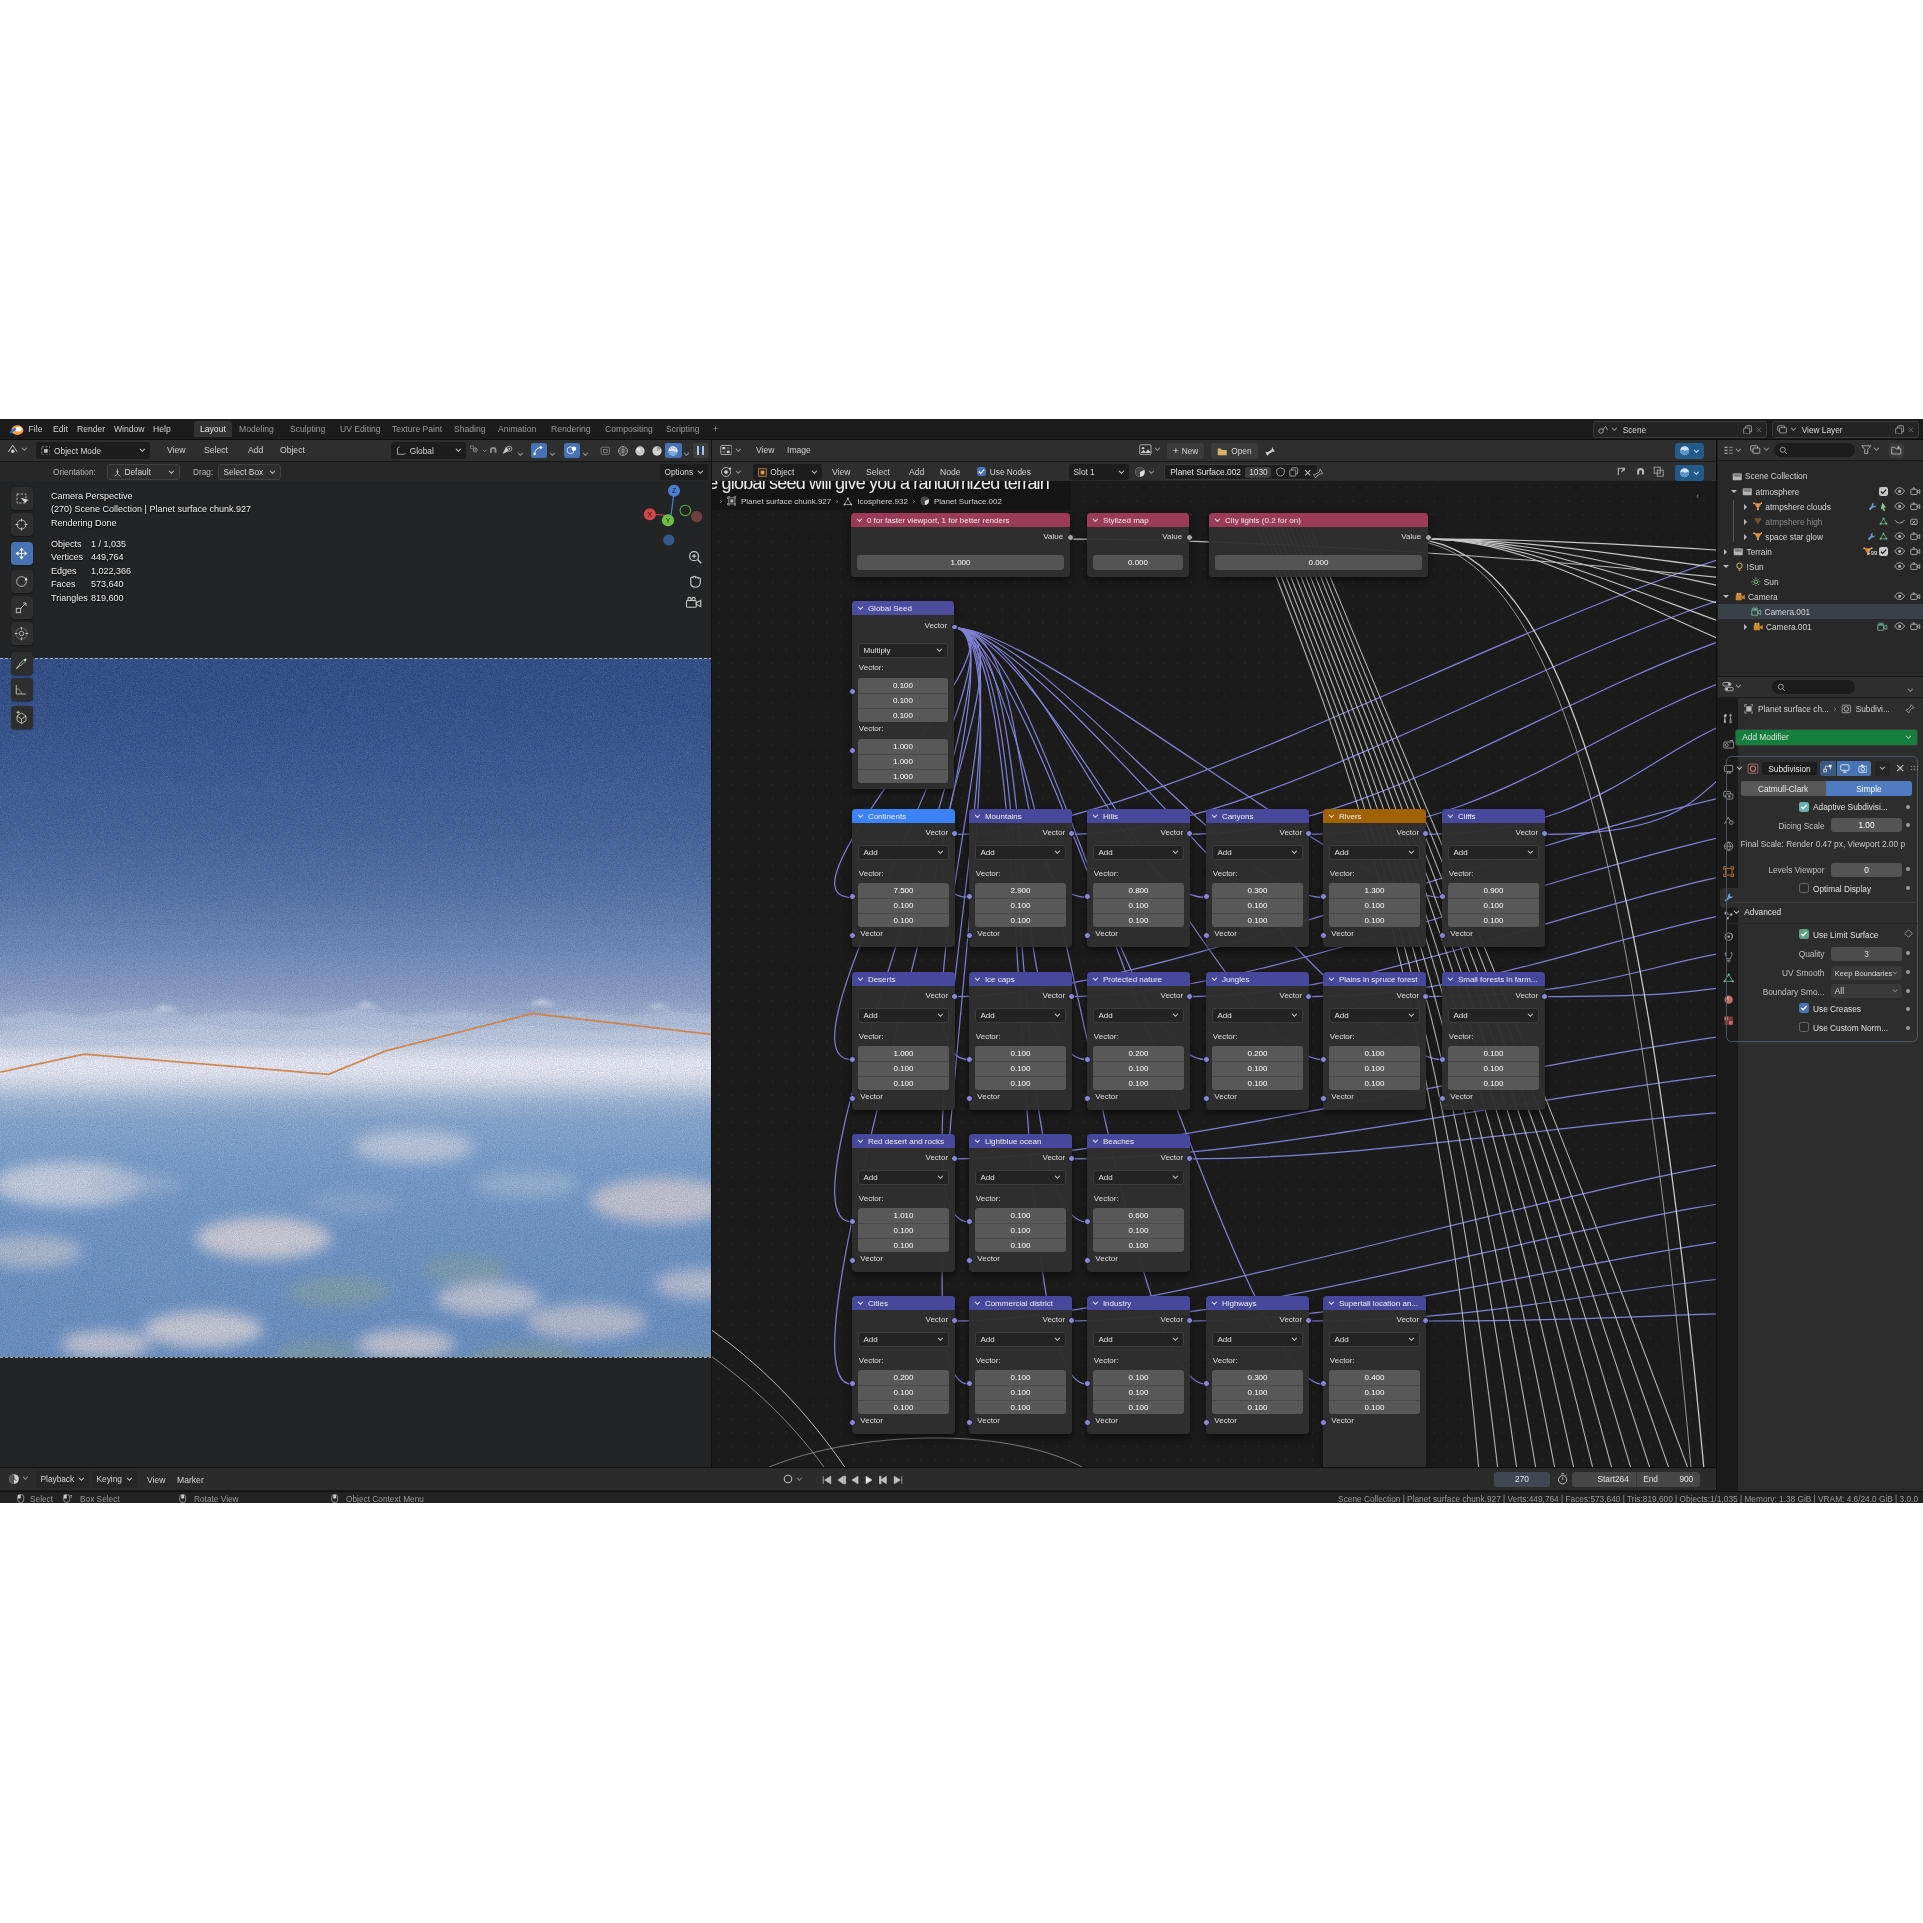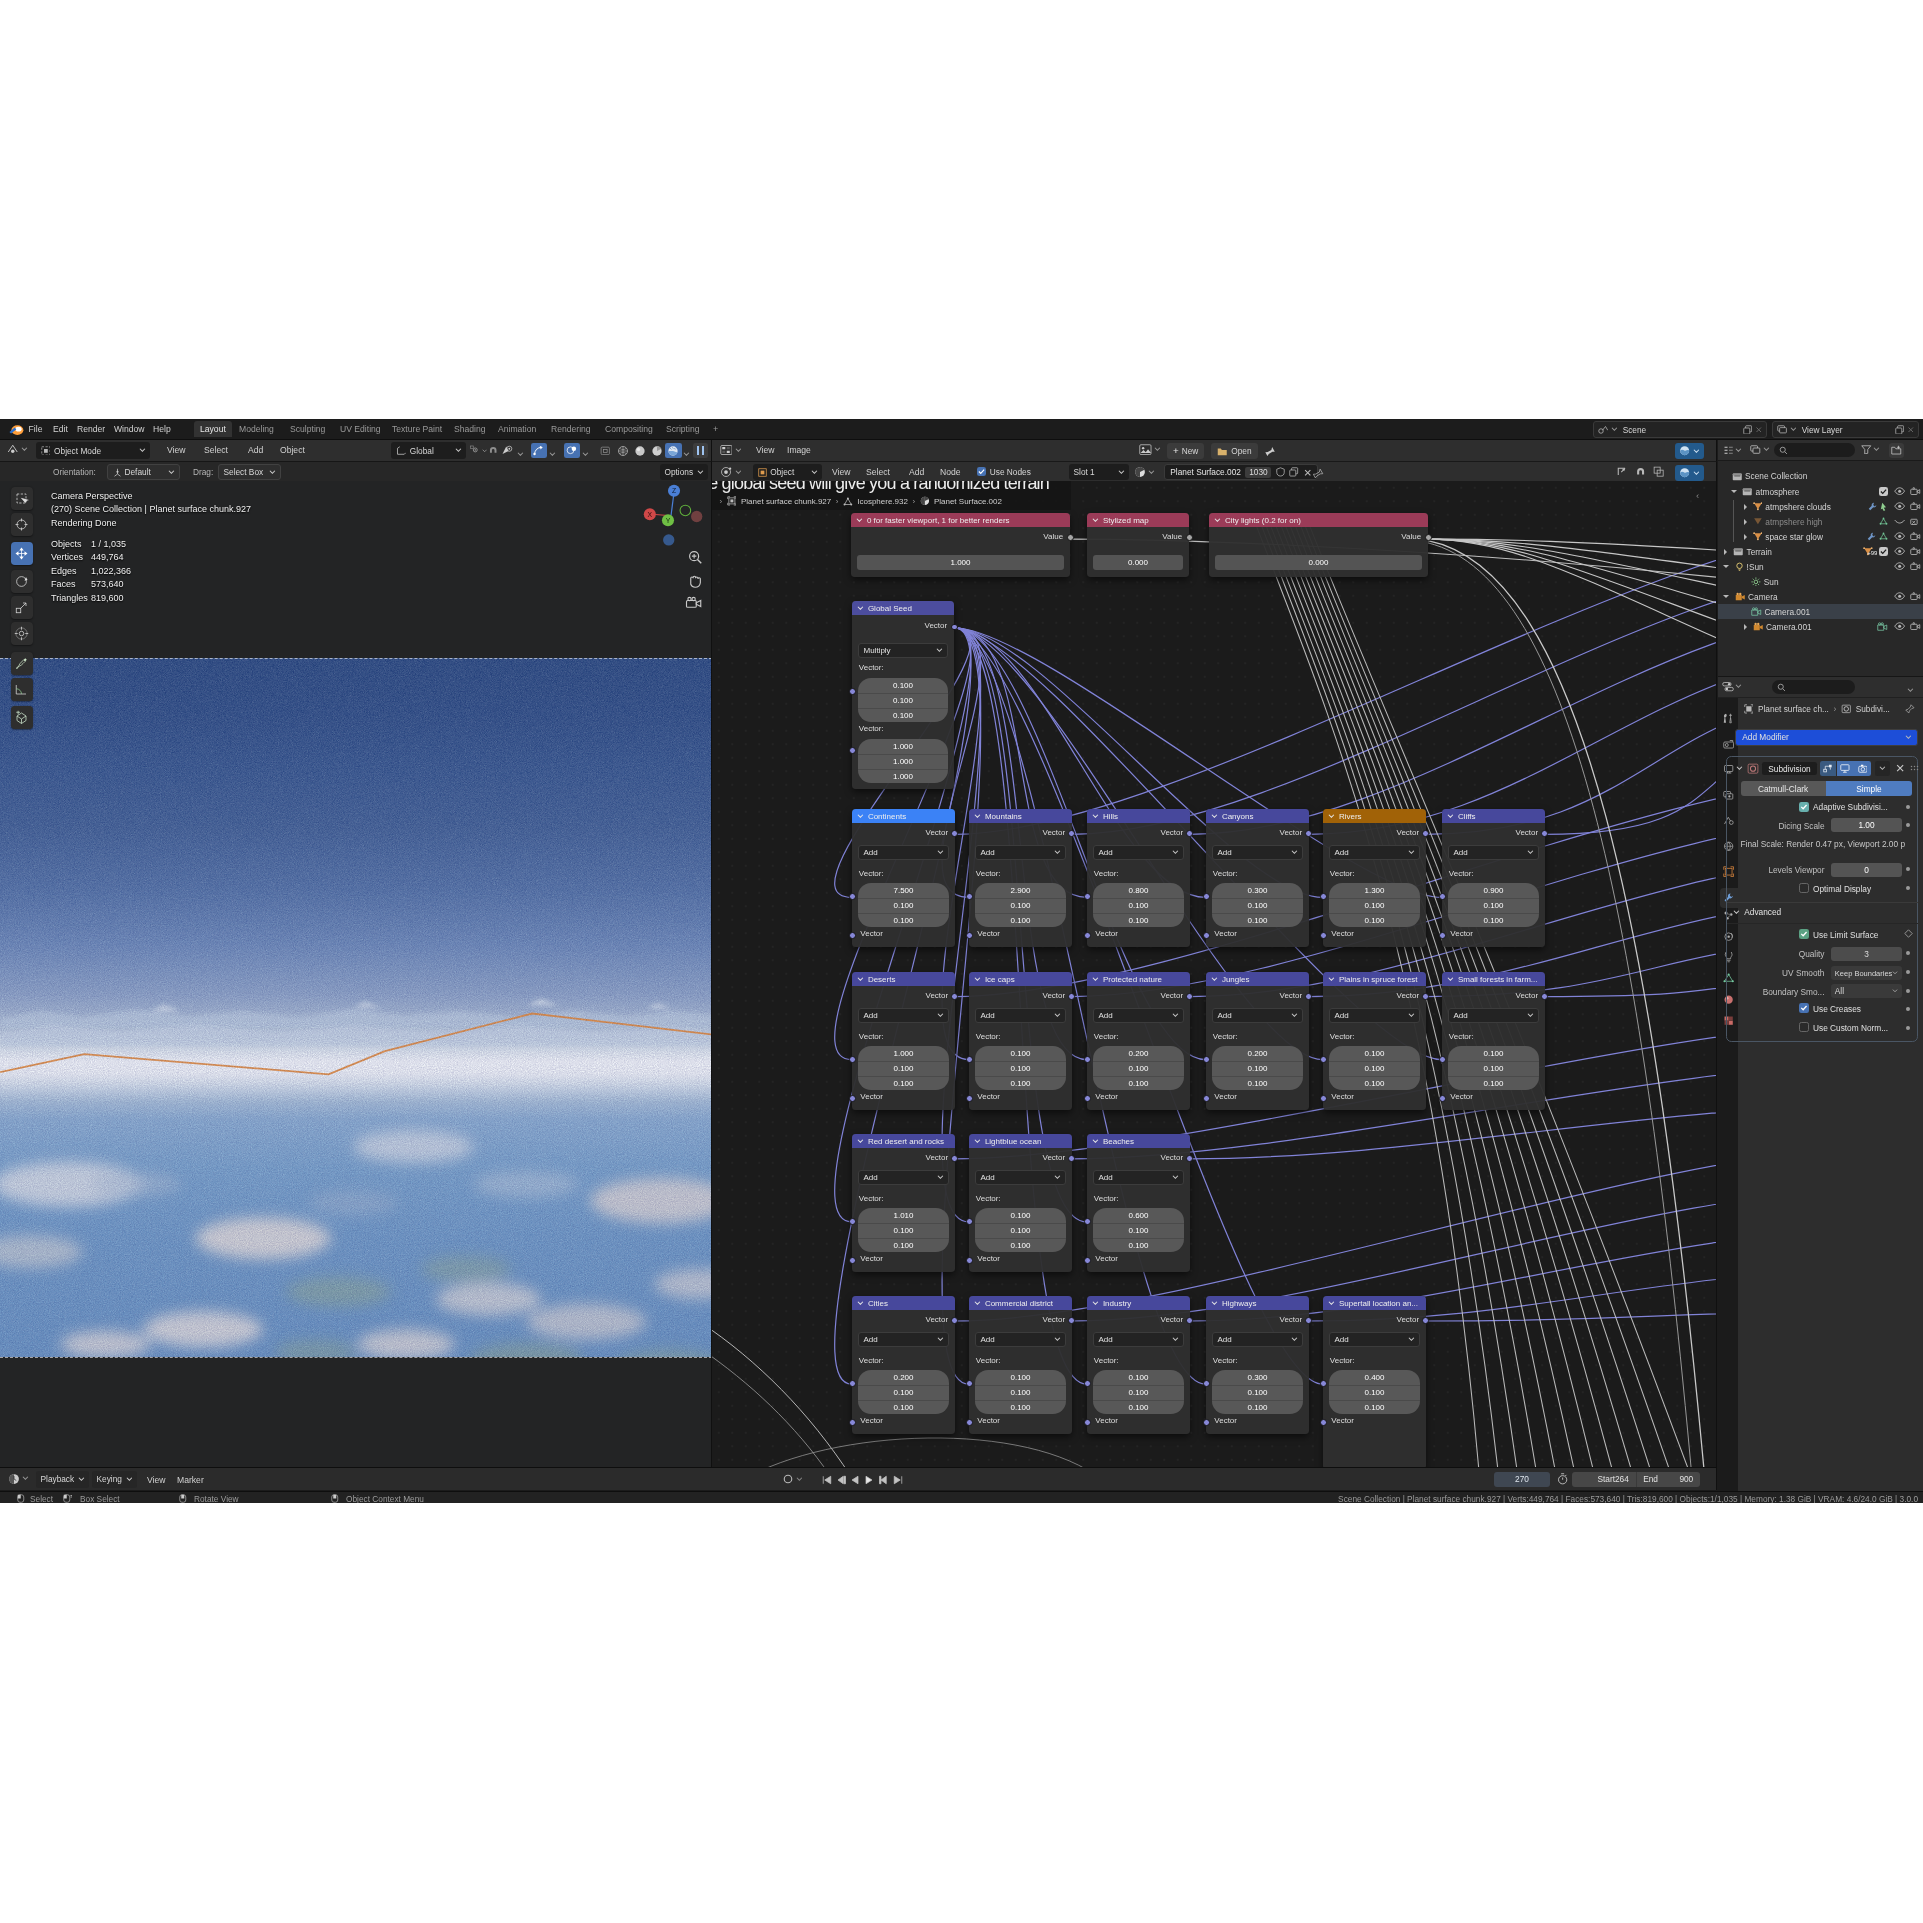--- a/index.html
+++ b/index.html
@@ -7,21 +7,21 @@
 .row{display:flex;align-items:center}
 .menu{color:#d2d2d2;font-size:8.6px}
 .tab{color:#9a9a9a;font-size:8.6px;padding:3px 6px;border-radius:3px 3px 0 0}
 .tab.on{background:#323232;color:#e6e6e6}
 .hbtn{display:flex;align-items:center;gap:3px;background:#1d1d1d;border-radius:3px;padding:2.3px 4.5px;color:#d8d8d8;white-space:nowrap}
 .node{position:absolute;background:#2f2f2ff5;border-radius:3.8px;box-shadow:0 3px 7.5px rgba(0,0,0,.55);font-size:8px;color:#dedede}
 .nh{height:14.3px;border-radius:3.8px 3.8px 0 0;display:flex;align-items:center;gap:3.8px;padding:0 5.3px;color:#eeeeee;white-space:nowrap;overflow:hidden}
 .nout{position:absolute;right:6.8px;top:19px;color:#dcdcdc}
 .nsel{position:absolute;left:6px;right:6px;top:36px;height:15px;background:#232323;border:0.8px solid #3c3c3c;border-radius:3px;display:flex;align-items:center;padding:0 4.5px;color:#e2e2e2;justify-content:space-between}
 .nlab{position:absolute;left:6.8px;top:60px}
-.nfields{position:absolute;left:6px;right:6px;top:74px;height:44px;background:#585858;border-radius:13px;overflow:hidden}
+.nfields{position:absolute;left:6px;right:6px;top:74px;height:44px;background:#585858;border-radius:3px;overflow:hidden}
 .nf{height:14.8px;display:flex;align-items:center;justify-content:center;color:#fff;border-top:0.8px solid #4a4a4a}
 .nf:first-child{border-top:none}
 .nin{position:absolute;left:8.3px;top:120px}
 .sock{position:absolute;width:6.8px;height:6.8px;border-radius:50%;border:0.8px solid #141414}
 .olrow{position:absolute;left:0;width:207px;height:15px;display:flex;align-items:center;color:#d4d4d4;font-size:8.3px}
 .prow{position:absolute;font-size:8.3px;color:#cccccc}
 .fld{background:#545454;border-radius:3px;display:flex;align-items:center;justify-content:center;color:#fff}
 .ck{display:inline-block;width:9px;height:9px;border-radius:2.3px}
 .lbl-r{position:absolute;text-align:right;color:#c0c0c0}
 </style></head><body>
@@ -1611,21 +1611,21 @@
         <span style="color:#999">›</span>
         <svg width="10.5" height="9.8" viewBox="0 0 14 13">
           <rect x="1.5" y="1.5" width="11" height="10" rx="1" fill="none" stroke="#b9b9b9"></rect>
           <circle cx="7" cy="6.5" r="3" fill="none" stroke="#b9b9b9" stroke-width="1.3"></circle>
         </svg>
         <span>Subdivi...</span>
         <svg width="9.8" height="9.8" viewBox="0 0 13 13" style="margin-left:10.5px">
           <path d="M8 1l4 4-3 1-3 3-1 3-4-4 3-1 3-3z" fill="none" stroke="#aaa"></path>
         </svg>
       </div>
-<div class="abs row" style="left:17.3px;top:52px;width:183px;height:16.5px;background:#1d4ed8;border:0.8px solid #3e3e3e;border-radius:3px;padding:0 6px;color:#e0e0e0">
+<div class="abs row" style="left:17.3px;top:52px;width:183px;height:16.5px;background:#15803d;border:0.8px solid #3e3e3e;border-radius:3px;padding:0 6px;color:#e0e0e0">
         <span style="flex:1">Add Modifier</span>
         <svg width="6.8" height="4.5" viewBox="0 0 9 6" style="flex:0 0 auto">
           <path d="M1.2 1l3.3 3.4L7.8 1" stroke="#bbb" stroke-width="1.4" fill="none"></path>
         </svg>
       </div>
 <div class="abs" style="left:8.3px;top:79px;width:192px;height:286px;border:0.8px solid #4a5664;border-radius:5.3px"></div>
 <div class="abs row" style="left:18px;top:84px;gap:3px">
         <svg width="6.8" height="4.5" viewBox="0 0 9 6" style="flex:0 0 auto">
           <path d="M1.2 1l3.3 3.4L7.8 1" stroke="#ccc" stroke-width="1.4" fill="none"></path>
         </svg>

